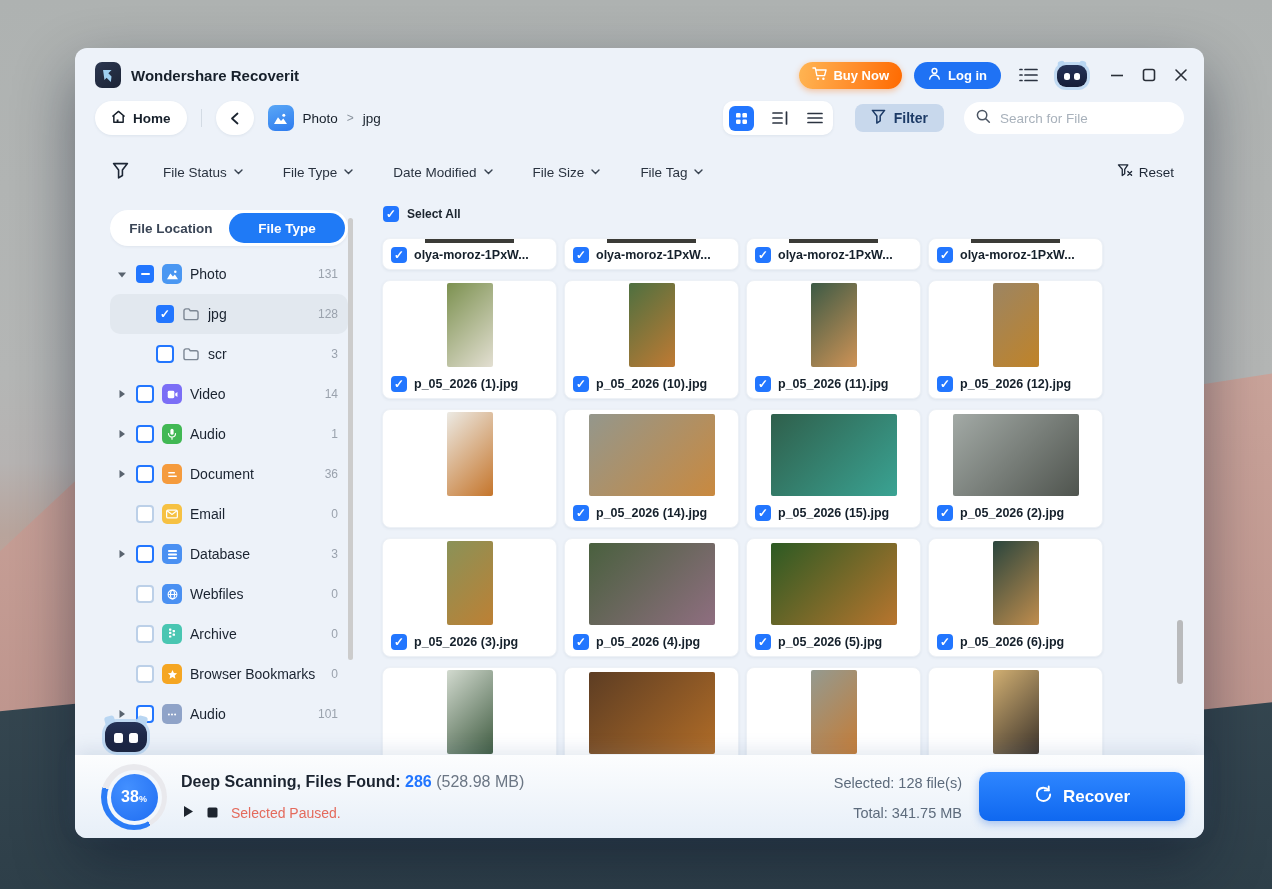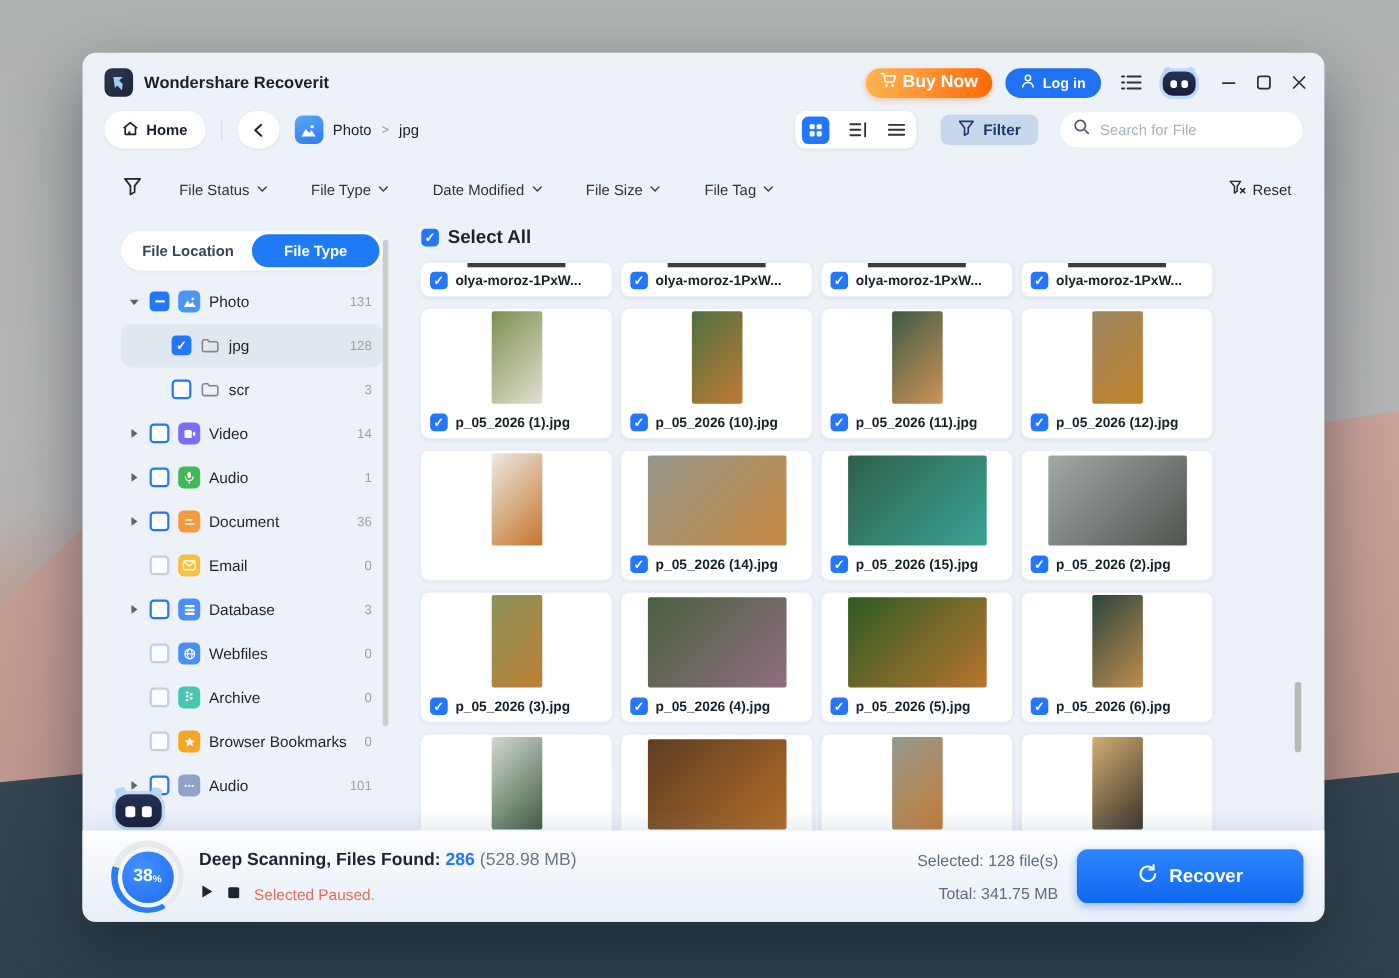--- a/index.html
+++ b/index.html
@@ -11,21 +11,21 @@
   .mtn-dark { position:absolute; inset:0; background:linear-gradient(180deg,#4c5f68,#2e3f49); clip-path:polygon(0 80%,28% 76%,60% 85%,100% 79%,100% 100%,0 100%); }
 
   
   .window { position:absolute; left:75px; top:48px; width:1129px; height:790px; background:#edf2f9; border-radius:12px; box-shadow:0 24px 60px rgba(10,20,40,.45); }
 
   
   .titlebar { position:absolute; left:20px; right:16px; top:10px; height:34px; display:flex; align-items:center; }
   .logo { width:26px; height:26px; border-radius:7px; background:linear-gradient(145deg,#2c3750,#1c2436); display:flex; align-items:center; justify-content:center; }
   .app-title { margin-left:10px; font-size:15px; font-weight:700; color:#17202b; }
   .tb-spacer { flex:1; }
-  .btn-buy { height:27px; border-radius:14px; padding:0 13px; display:flex; align-items:center; gap:6px; background:linear-gradient(100deg,#ffb553 0%,#ff8c2a 55%,#ff6a00 100%); color:#fff; font-size:16px; font-weight:700; box-shadow:0 2px 6px rgba(255,120,20,.4); }
+  .btn-buy { height:27px; border-radius:14px; padding:0 13px; display:flex; align-items:center; gap:6px; background:linear-gradient(100deg,#ffb553 0%,#ff8c2a 55%,#ff6a00 100%); color:#fff; font-size:13px; font-weight:700; box-shadow:0 2px 6px rgba(255,120,20,.4); }
   .btn-login { height:27px; border-radius:14px; padding:0 14px; margin-left:12px; display:flex; align-items:center; gap:7px; background:#1f72f4; color:#fff; font-size:13px; font-weight:700; }
   .tb-ico { margin-left:18px; display:flex; align-items:center; }
   .winctl { margin-left:22px; display:flex; align-items:center; }
 
   
   .robot { position:relative; width:32px; height:28px; }
   .robot .ear { position:absolute; top:0; width:7px; height:8px; border-radius:3px; background:#b9d6f2; }
   .robot .ear.l { left:2px; transform:rotate(-15deg);} .robot .ear.r { right:2px; transform:rotate(15deg);}
   .robot .head { position:absolute; left:1px; top:4px; width:30px; height:22px; border-radius:9px; background:linear-gradient(180deg,#253257,#151d38); box-shadow:0 0 0 3px rgba(185,214,242,.85); }
   .robot .eye { position:absolute; top:12px; width:6px; height:7px; border-radius:2.5px; background:#fff; }
@@ -78,21 +78,21 @@
   .cb.light { border-color:#bcd0e8; }
   .tbox { width:20px; height:20px; border-radius:5px; display:flex; align-items:center; justify-content:center; flex:0 0 auto; }
   .tlabel { flex:1; font-size:14px; color:#1a2330; white-space:nowrap; overflow:hidden; }
   .tcount { font-size:12px; color:#9aa2ad; }
   .sb-side { position:absolute; left:273px; top:170px; width:5px; height:442px; border-radius:3px; background:#cccccc; z-index:4; }
 
   
   .content { position:absolute; left:300px; top:154px; width:812px; height:553px; overflow:hidden; }
   .selectall { position:absolute; left:8px; top:4px; display:flex; align-items:center; gap:8px; }
   .cb.sm { width:16px; height:16px; }
-  .selectall span { font-size:17px; font-weight:700; color:#1b242e; }
+  .selectall span { font-size:12px; font-weight:700; color:#1b242e; }
   .grid { position:absolute; left:7px; top:36px; width:721px; display:grid; grid-template-columns:repeat(4,175px); column-gap:7px; row-gap:10px; }
   .card { background:#fff; border:1px solid #edf1f6; border-radius:8px; box-shadow:0 1px 3px rgba(30,50,80,.07); position:relative; overflow:hidden; }
   .card.tall { height:119px; }
   .card.sm { height:32px; }
   .sliver { position:absolute; top:0; left:24%; width:52%; height:4px; background:#3b3b37; }
   .thumb-wrap { height:88px; display:flex; align-items:flex-end; justify-content:center; padding-bottom:2px; }
   .thumb { border-radius:2px; }
   .thumb.p { width:46px; height:84px; }
   .thumb.l { width:126px; height:82px; }
   .label-row { position:absolute; bottom:0; left:0; right:0; height:29px; display:flex; align-items:center; gap:7px; padding:0 8px; }

